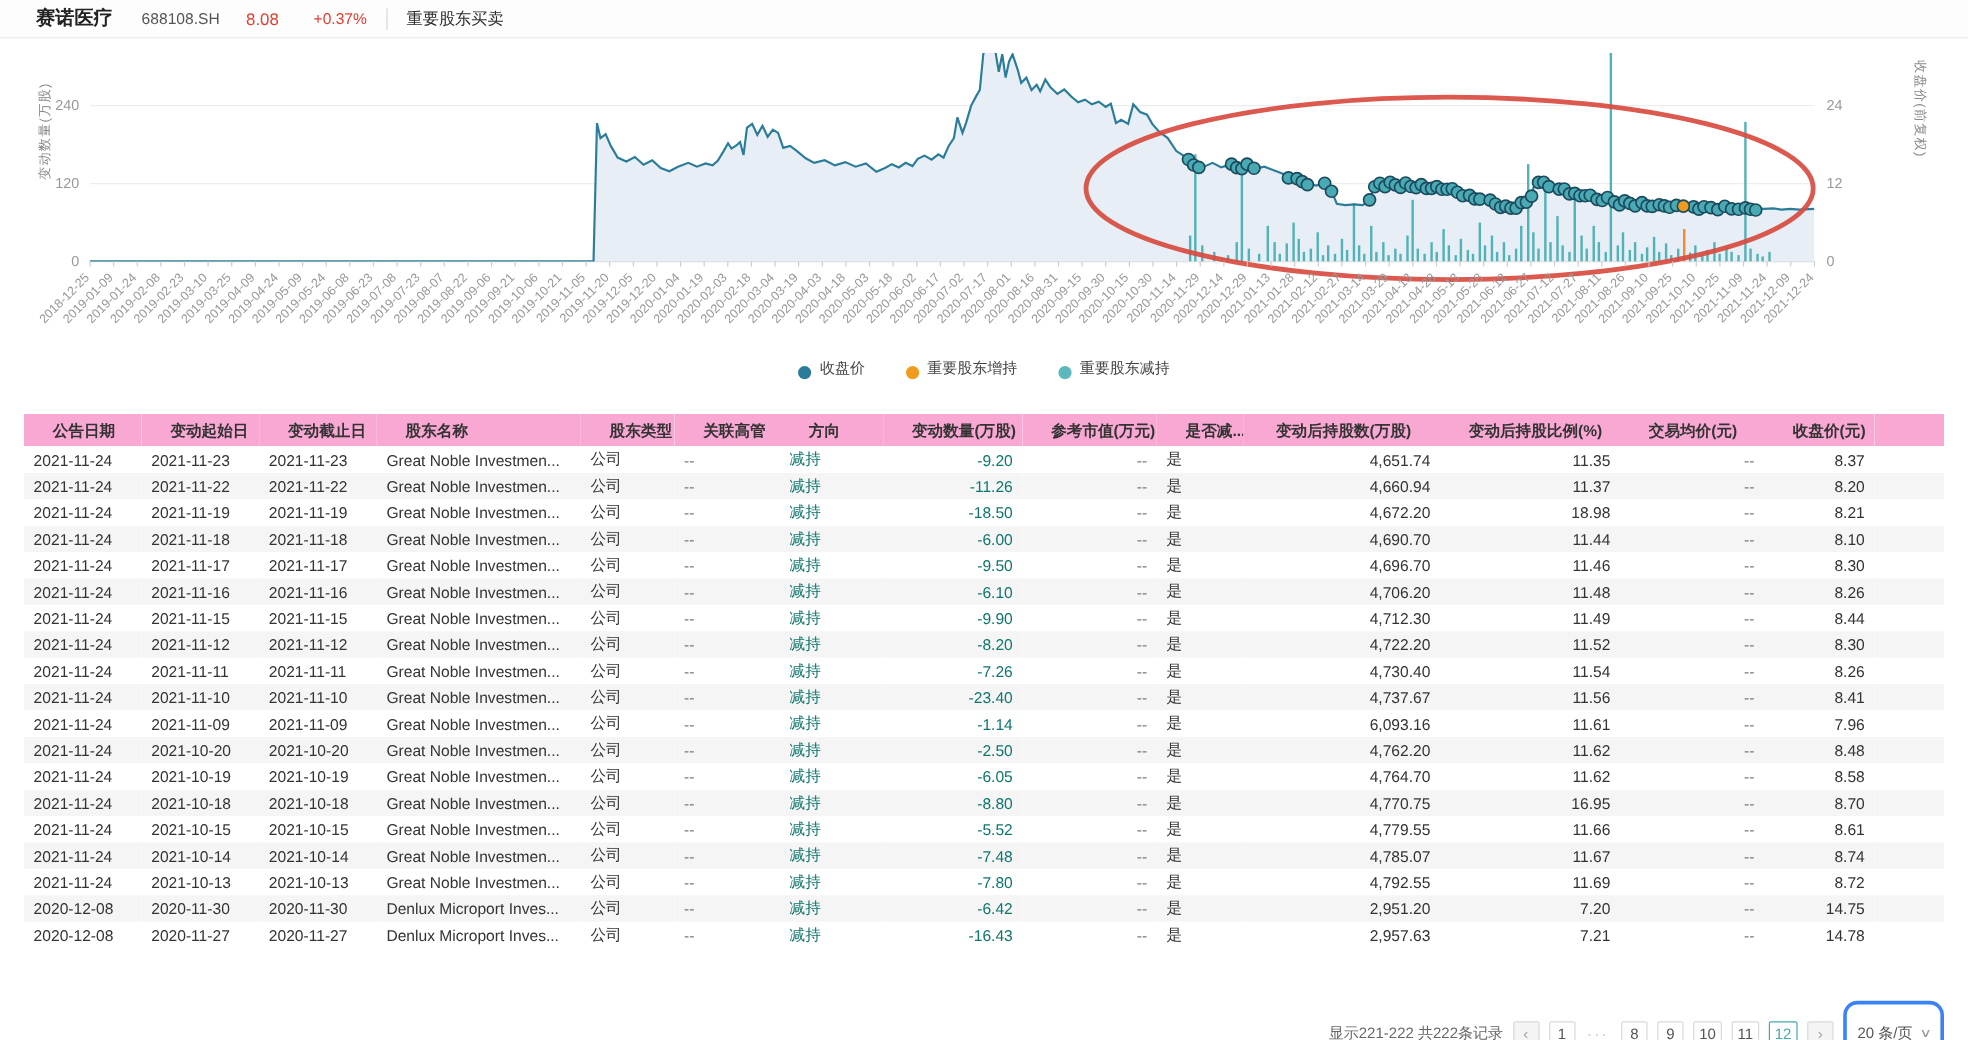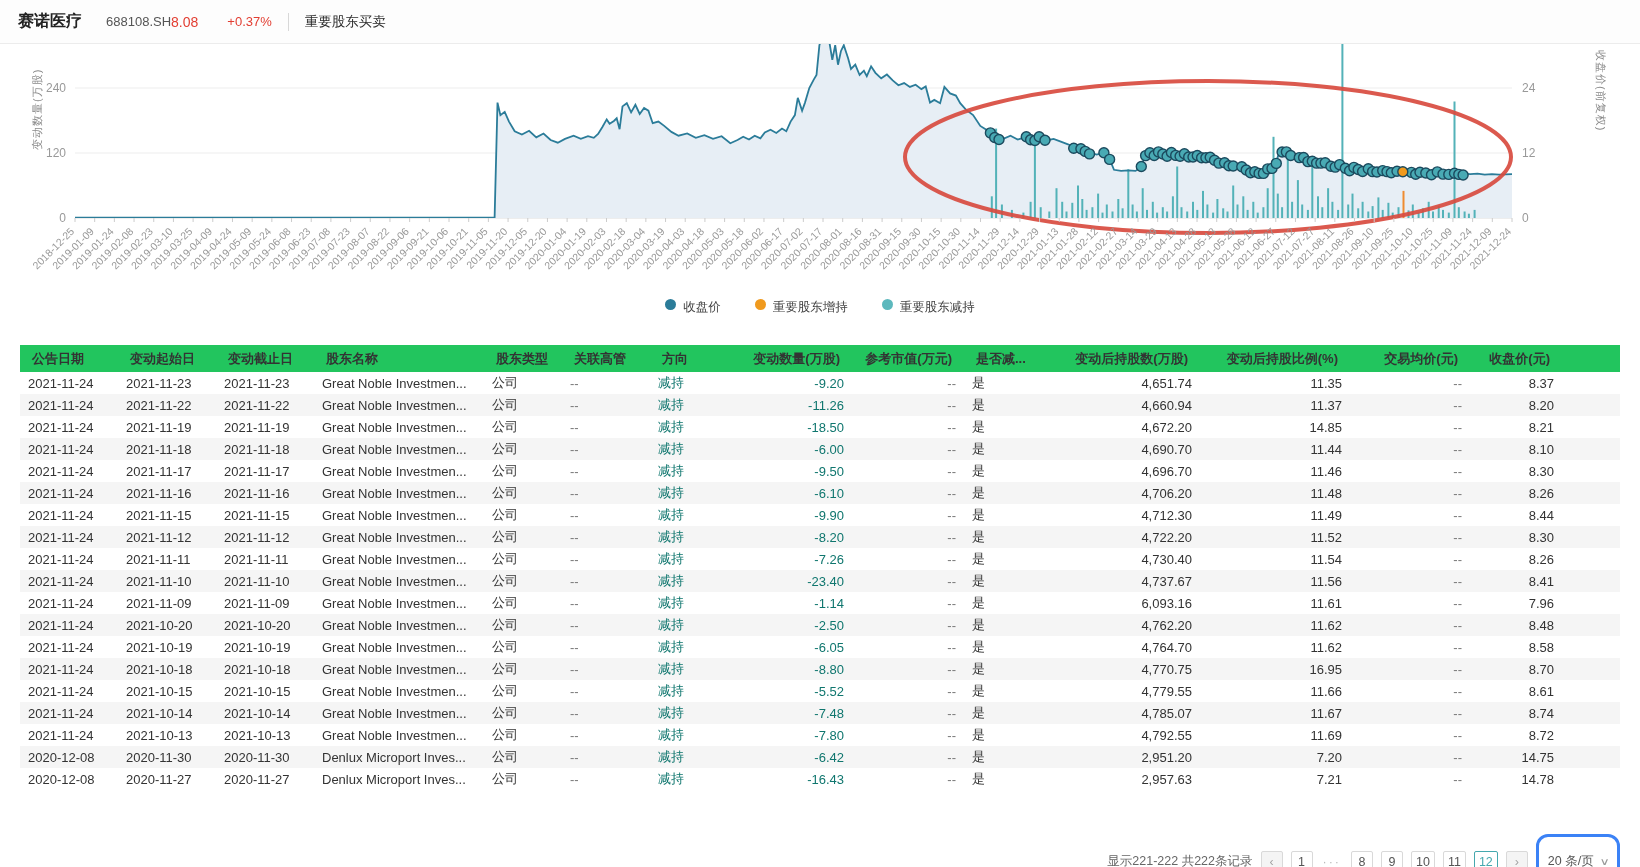--- a/index.html
+++ b/index.html
@@ -2,41 +2,41 @@
 <html><head>
 <meta charset="utf-8">
 <style>
   html,body{margin:0;padding:0}
   body{
     width:1640px;height:867px;position:relative;overflow:hidden;
     background:#fff;color:#333;
     font-family:"Liberation Sans","DejaVu Sans",sans-serif;
   }
   
-  .topbar{position:absolute;top:0;left:0;width:100%;height:44px;box-sizing:border-box;
-    display:flex;align-items:center;padding-left:18px;background:#fdfdfd;
+  .topbar{position:absolute;top:0;left:0;width:100%;height:32px;box-sizing:border-box;
+    display:flex;align-items:center;padding-left:30px;background:#fdfdfd;
     border-bottom:1px solid #ececec}
   .stock-name{font-size:16px;font-weight:bold;color:#222}
   .stock-code{font-size:13px;color:#555;margin-left:24px}
-  .stock-price{font-size:14px;color:#e23e32;}
+  .stock-price{font-size:14px;color:#e23e32;margin-left:22px}
   .stock-change{font-size:13px;color:#e23e32;margin-left:29px}
   .tb-divider{width:1px;height:18px;background:#d8d8d8;margin:0 16px}
   .tab{font-size:13.5px;color:#2b2b2b;cursor:pointer}
   
   #chart-svg{position:absolute;top:44px;left:0}
   .axis-title{position:absolute;font-size:11px;color:#8a8a8a;white-space:nowrap;letter-spacing:1px}
   .axis-title.left{left:30px;top:150px;transform:rotate(-90deg);transform-origin:left top}
   .axis-title.right{left:1608px;top:50px;transform:rotate(90deg);transform-origin:left top}
   .legend{position:absolute;top:299px;left:0;width:100%;display:flex;justify-content:center;gap:34px}
-  .lg-item{display:flex;align-items:flex-start;gap:7px;font-size:12.5px;color:#444;cursor:pointer}
+  .lg-item{display:flex;align-items:flex-end;gap:7px;font-size:12.5px;color:#444;cursor:pointer}
   .lg-dot{width:11px;height:11px;border-radius:50%}
   
   .table-wrap{position:absolute;top:345px;left:20px;width:1600px}
   table{width:100%;border-collapse:collapse;table-layout:fixed;font-size:13px}
-  th{background:#22c55e;font-weight:bold;height:27px;padding:0 12px;white-space:nowrap;overflow:hidden;color:#333}
+  th{background:#f9a8d4;font-weight:bold;height:27px;padding:0 24px;white-space:nowrap;overflow:hidden;color:#333}
   td{height:22px;padding:0 8px;white-space:nowrap;overflow:hidden}
   tbody tr:nth-child(even){background:#f5f5f5}
   .al{text-align:left}.ar{text-align:right}
   .green{color:#0f766e}
   .dim{color:#787878}
   
   .pager{position:absolute;top:834px;right:20px;display:flex;align-items:center;gap:8px;
     font-size:12.5px;color:#666}
   .pg-btn{min-width:22px;height:22px;padding:0 4px;border:1px solid #d9d9d9;border-radius:2px;
     background:#fff;display:flex;align-items:center;justify-content:center;color:#555;
@@ -497,21 +497,21 @@
           <td class="al">2021-11-19</td>
           <td class="al">2021-11-19</td>
           <td class="al">Great Noble Investmen...</td>
           <td class="al">公司</td>
           <td class="al dim">--</td>
           <td class="al green">减持</td>
           <td class="ar green">-18.50</td>
           <td class="ar dim">--</td>
           <td class="al">是</td>
           <td class="ar">4,672.20</td>
-          <td class="ar">14.85</td>
+          <td class="ar">18.98</td>
           <td class="ar dim">--</td>
           <td class="ar">8.21</td>
           <td class="al"></td>
         </tr>
         <tr>
           <td class="al">2021-11-24</td>
           <td class="al">2021-11-18</td>
           <td class="al">2021-11-18</td>
           <td class="al">Great Noble Investmen...</td>
           <td class="al">公司</td>

